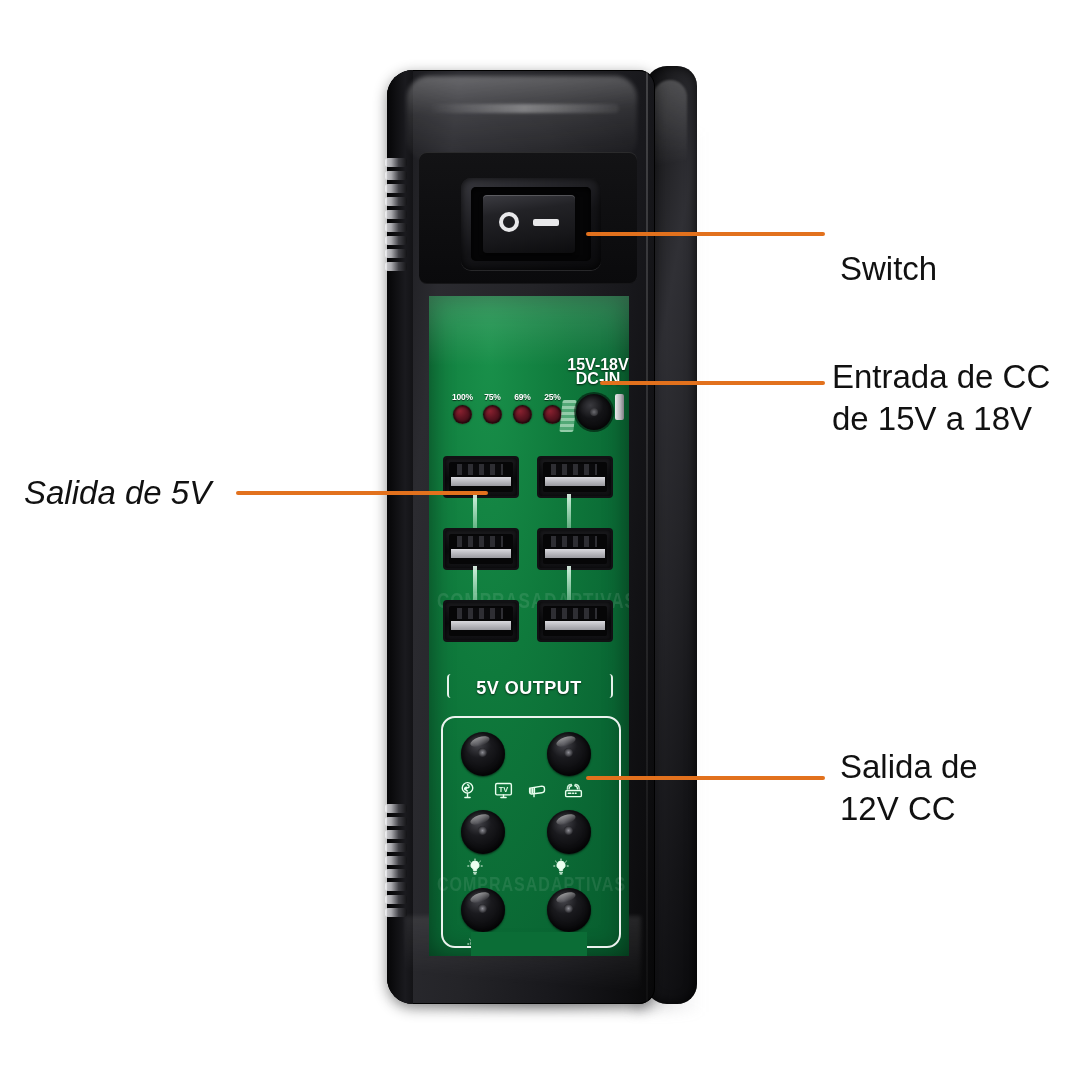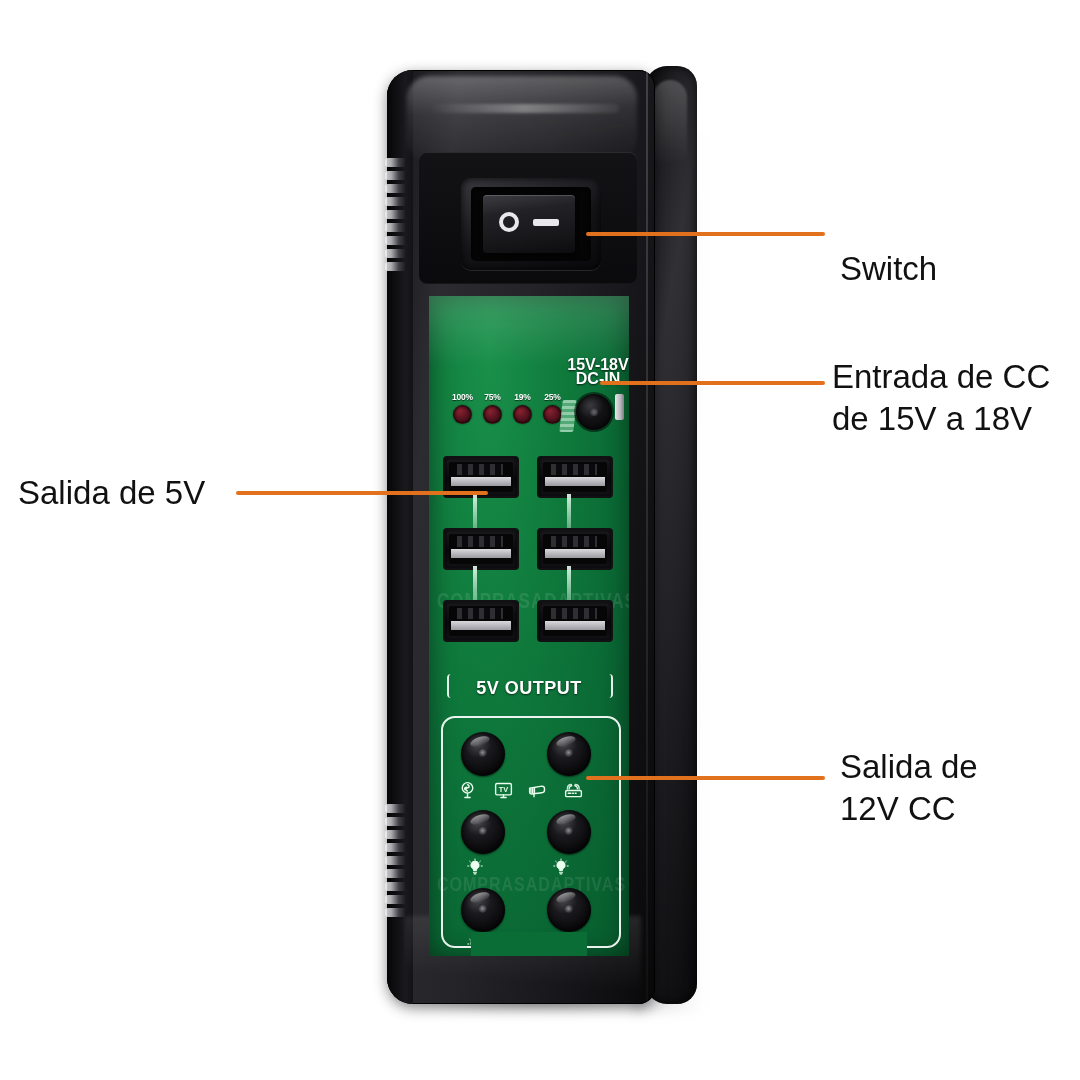--- a/index.html
+++ b/index.html
@@ -321,21 +321,21 @@
       <div class="led-row" id="led-row">
           <div class="led-cell" style="left: 0px;">
             <div class="led-pct">100%</div>
             <div class="led-dot"></div>
           </div>
           <div class="led-cell" style="left: 30px;">
             <div class="led-pct">75%</div>
             <div class="led-dot"></div>
           </div>
           <div class="led-cell" style="left: 60px;">
-            <div class="led-pct">19%</div>
+            <div class="led-pct">69%</div>
             <div class="led-dot"></div>
           </div>
           <div class="led-cell" style="left: 90px;">
             <div class="led-pct">25%</div>
             <div class="led-dot"></div>
           </div>
         </div>
       <div class="led-chip"></div>
 
       <div class="dc-jack"></div>
@@ -454,17 +454,17 @@
   </div>
 
   <div class="leader" style="left:586px;top:232px;width:239px;"></div>
   <div class="leader" style="left:600px;top:381px;width:225px;"></div>
   <div class="leader" style="left:236px;top:491px;width:252px;"></div>
   <div class="leader" style="left:586px;top:776px;width:239px;"></div>
 
   <div class="callout" style="left:840px;top:212px;margin-top:36px;">Switch</div>
   <div class="callout" style="left:832px;top:356px;">Entrada de CC
 de 15V a 18V</div>
-  <div class="callout" style="left:18px;top:472px;">Salida de 5V</div>
+  <div class="callout" style="left:24px;top:472px;font-style:italic;">Salida de 5V</div>
   <div class="callout" style="left:840px;top:746px;">Salida de
 12V CC</div>
 
 </div>
 
 </body></html>

